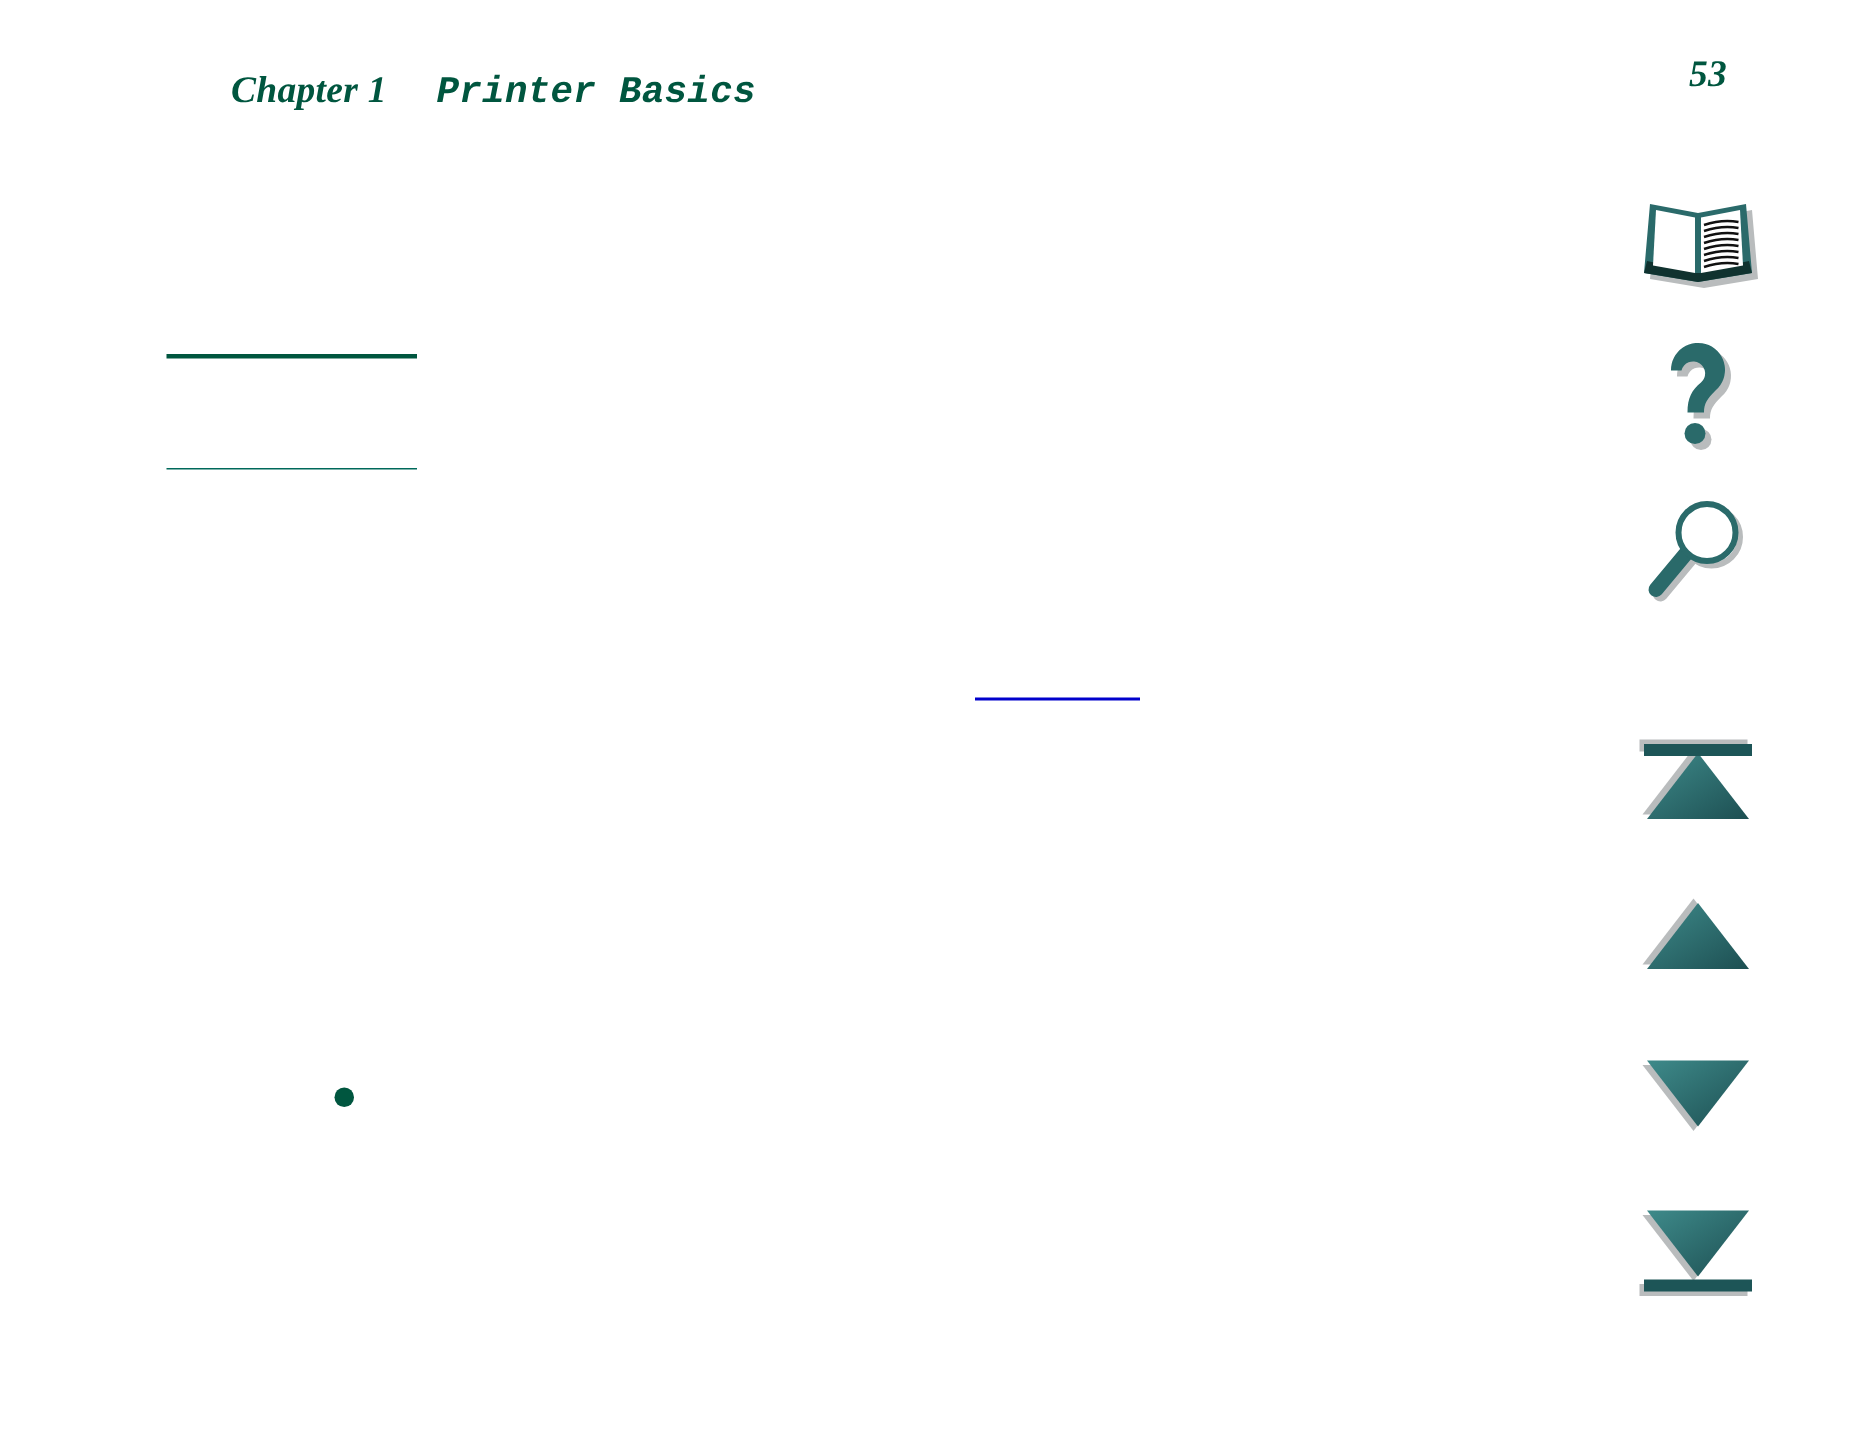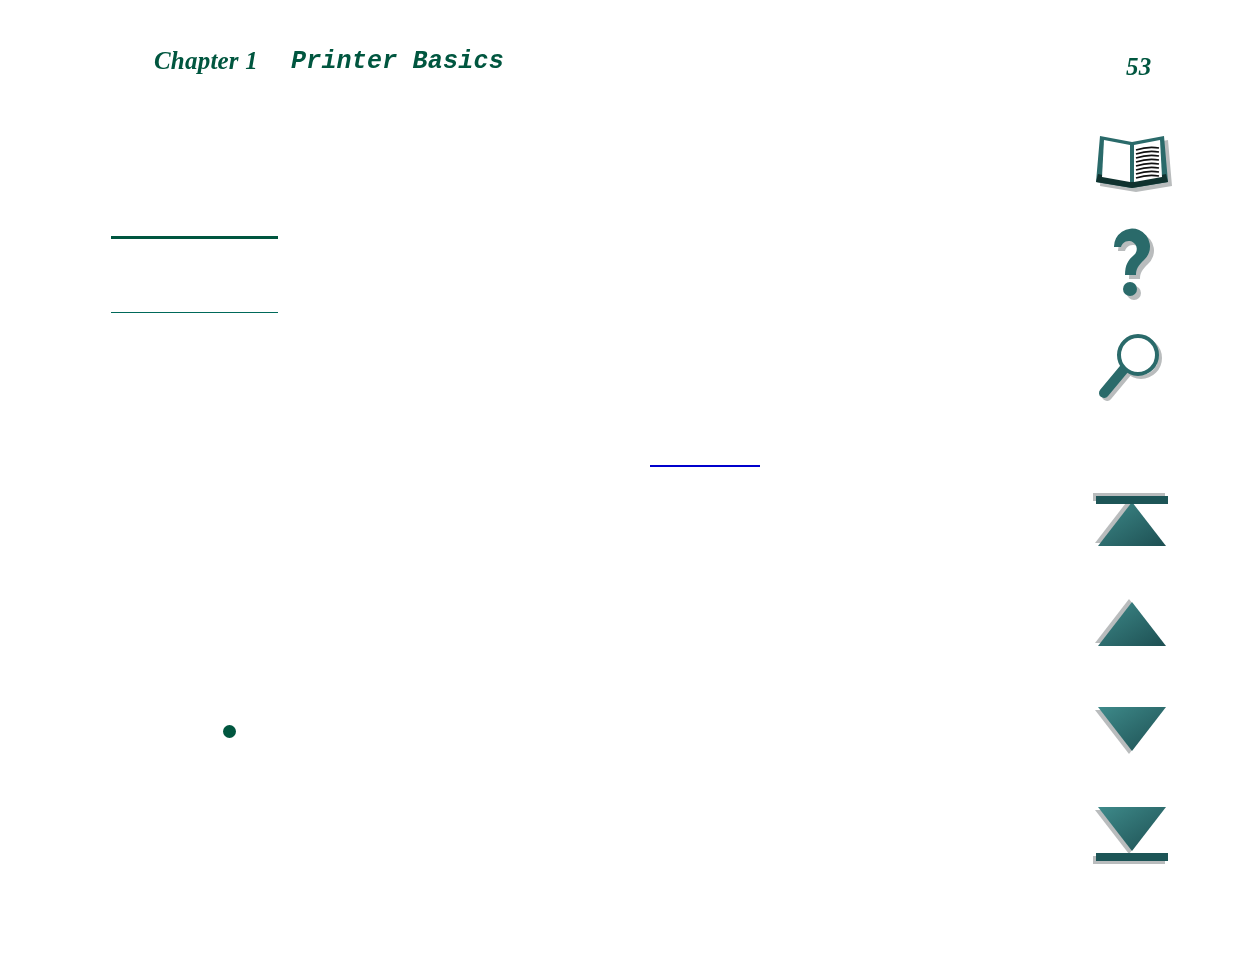--- a/index.html
+++ b/index.html
@@ -30,21 +30,21 @@
     font-family: "Liberation Serif", "DejaVu Serif", serif;
     font-weight: bold;
     font-style: italic;
     font-size: 25px;
     color: #00563f;
     white-space: nowrap;
     letter-spacing: 0.2px;
   }
   #chapter-label   { left: 110px; top: 47px; }
   #chapter-title   { left: 247px; top: 47px; font-family: Liberation Mono, monospace; }
-  #page-number     { left: 1082px; top: 53px; }
+  #page-number     { left: 1082px; top: 36px; }
 
   
   #page-body {
     position: absolute;
     left: 0;
     top: 95px;
     width: 1060px;
     height: 790px;
   }
 

